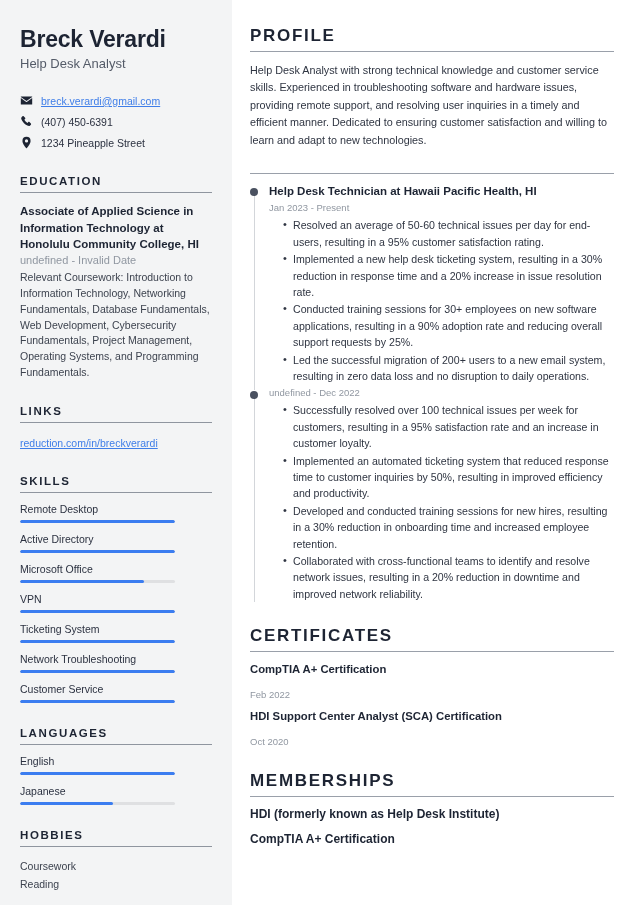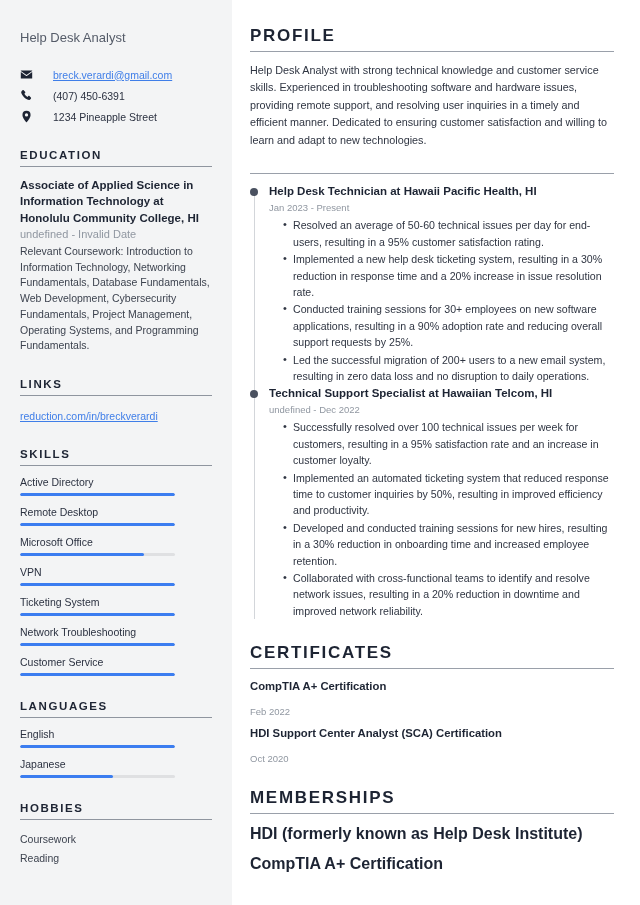--- a/index.html
+++ b/index.html
@@ -33,21 +33,21 @@
   .job-title {
     font-size: 13px;
     color: #545b68;
     margin-top: 4px;
     font-weight: normal;
   }
   .contact-list { margin-top: 21px; }
   .contact-row {
     display: flex;
     align-items: center;
-    gap: 20px;
+    gap: 8px;
     height: 17px;
     margin-bottom: 4px;
   }
   .contact-ico {
     width: 13px; height: 13px;
     flex: 0 0 13px;
     display: flex; align-items: center; justify-content: center;
     color: #1d2433;
   }
   .contact-ico svg { display: block; }
@@ -200,35 +200,36 @@
     font-weight: bold;
     color: #1d2433;
     line-height: 1.3;
   }
   .cert-date {
     font-size: 9.5px;
     color: #9097a1;
     margin-top: 12px;
   }
   .member-item {
-    font-size: 16px;
+    font-size: 12px;
     font-weight: bold;
     color: #1d2433;
     line-height: 1.3;
     margin-bottom: 10px;
   }
 </style>
 </head>
 <body>
 
 <div id="resume">
 
   <aside class="sidebar">
 
     <div>
+      <div class="name">Breck Verardi</div>
       <div class="job-title">Help Desk Analyst</div>
     </div>
 
     <div class="contact-list">
       <div class="contact-row">
         <span class="contact-ico">
           <svg width="13" height="13" viewBox="0 0 16 16" fill="currentColor">
               <path d="M1.5 3h13c.28 0 .5.22.5.5v.2L8 8.6 1 3.7v-.2c0-.28.22-.5.5-.5zM1 5.05V12.5c0 .28.22.5.5.5h13c.28 0 .5-.22.5-.5V5.05L8.3 9.8a.5.5 0 0 1-.6 0L1 5.05z"></path>
             </svg>
         </span>
@@ -266,27 +267,27 @@
       <div class="sec-head">LINKS</div>
       <div class="sec-rule"></div>
       <a class="link-item" href="#">reduction.com/in/breckverardi</a>
     </section>
 
     <section class="sec">
       <div class="sec-head">SKILLS</div>
       <div class="sec-rule"></div>
       <div id="skills-list">
           <div class="meter-row">
+            <div class="meter-label">Remote Desktop</div>
+            <div class="meter-track">
+              <div class="meter-fill" style="width: 100%; background: rgb(59, 125, 240);"></div>
+            </div>
+          </div>
+          <div class="meter-row">
             <div class="meter-label">Active Directory</div>
-            <div class="meter-track">
-              <div class="meter-fill" style="width: 100%; background: rgb(59, 125, 240);"></div>
-            </div>
-          </div>
-          <div class="meter-row">
-            <div class="meter-label">Remote Desktop</div>
             <div class="meter-track">
               <div class="meter-fill" style="width: 100%; background: rgb(59, 125, 240);"></div>
             </div>
           </div>
           <div class="meter-row">
             <div class="meter-label">Microsoft Office</div>
             <div class="meter-track">
               <div class="meter-fill" style="width: 80%; background: rgb(59, 125, 240);"></div>
             </div>
           </div>
@@ -366,21 +367,20 @@
             <ul class="bullets">
               <li>Resolved an average of 50-60 technical issues per day for end-users, resulting in a 95% customer satisfaction rating.</li>
               <li>Implemented a new help desk ticketing system, resulting in a 30% reduction in response time and a 20% increase in issue resolution rate.</li>
               <li>Conducted training sessions for 30+ employees on new software applications, resulting in a 90% adoption rate and reducing overall support requests by 25%.</li>
               <li>Led the successful migration of 200+ users to a new email system, resulting in zero data loss and no disruption to daily operations.</li>
             </ul>
           </div>
           <div class="job">
             <span class="job-dot"></span>
             <span class="job-line"></span>
-            <div class="job-heading">Technical Support Specialist at Hawaiian Telcom, HI</div>
             <div class="job-date">undefined - Dec 2022</div>
             <ul class="bullets">
               <li>Successfully resolved over 100 technical issues per week for customers, resulting in a 95% satisfaction rate and an increase in customer loyalty.</li>
               <li>Implemented an automated ticketing system that reduced response time to customer inquiries by 50%, resulting in improved efficiency and productivity.</li>
               <li>Developed and conducted training sessions for new hires, resulting in a 30% reduction in onboarding time and increased employee retention.</li>
               <li>Collaborated with cross-functional teams to identify and resolve network issues, resulting in a 20% reduction in downtime and improved network reliability.</li>
             </ul>
           </div>
         </div>
     </section>

